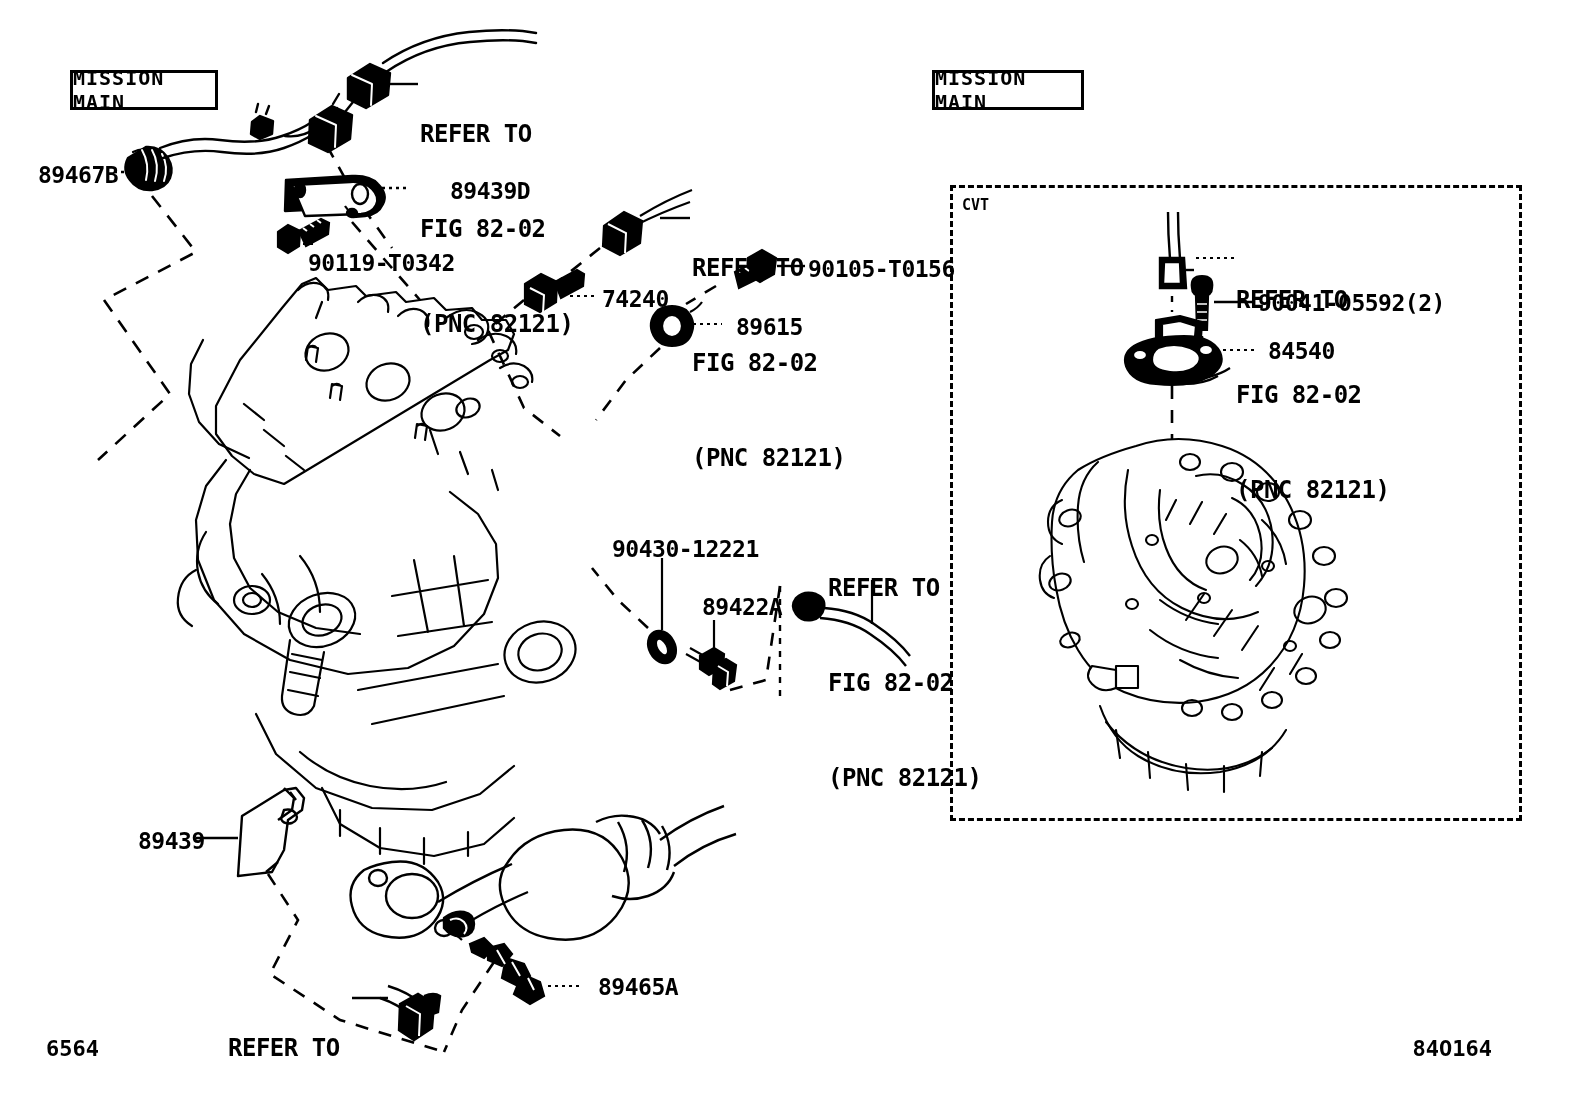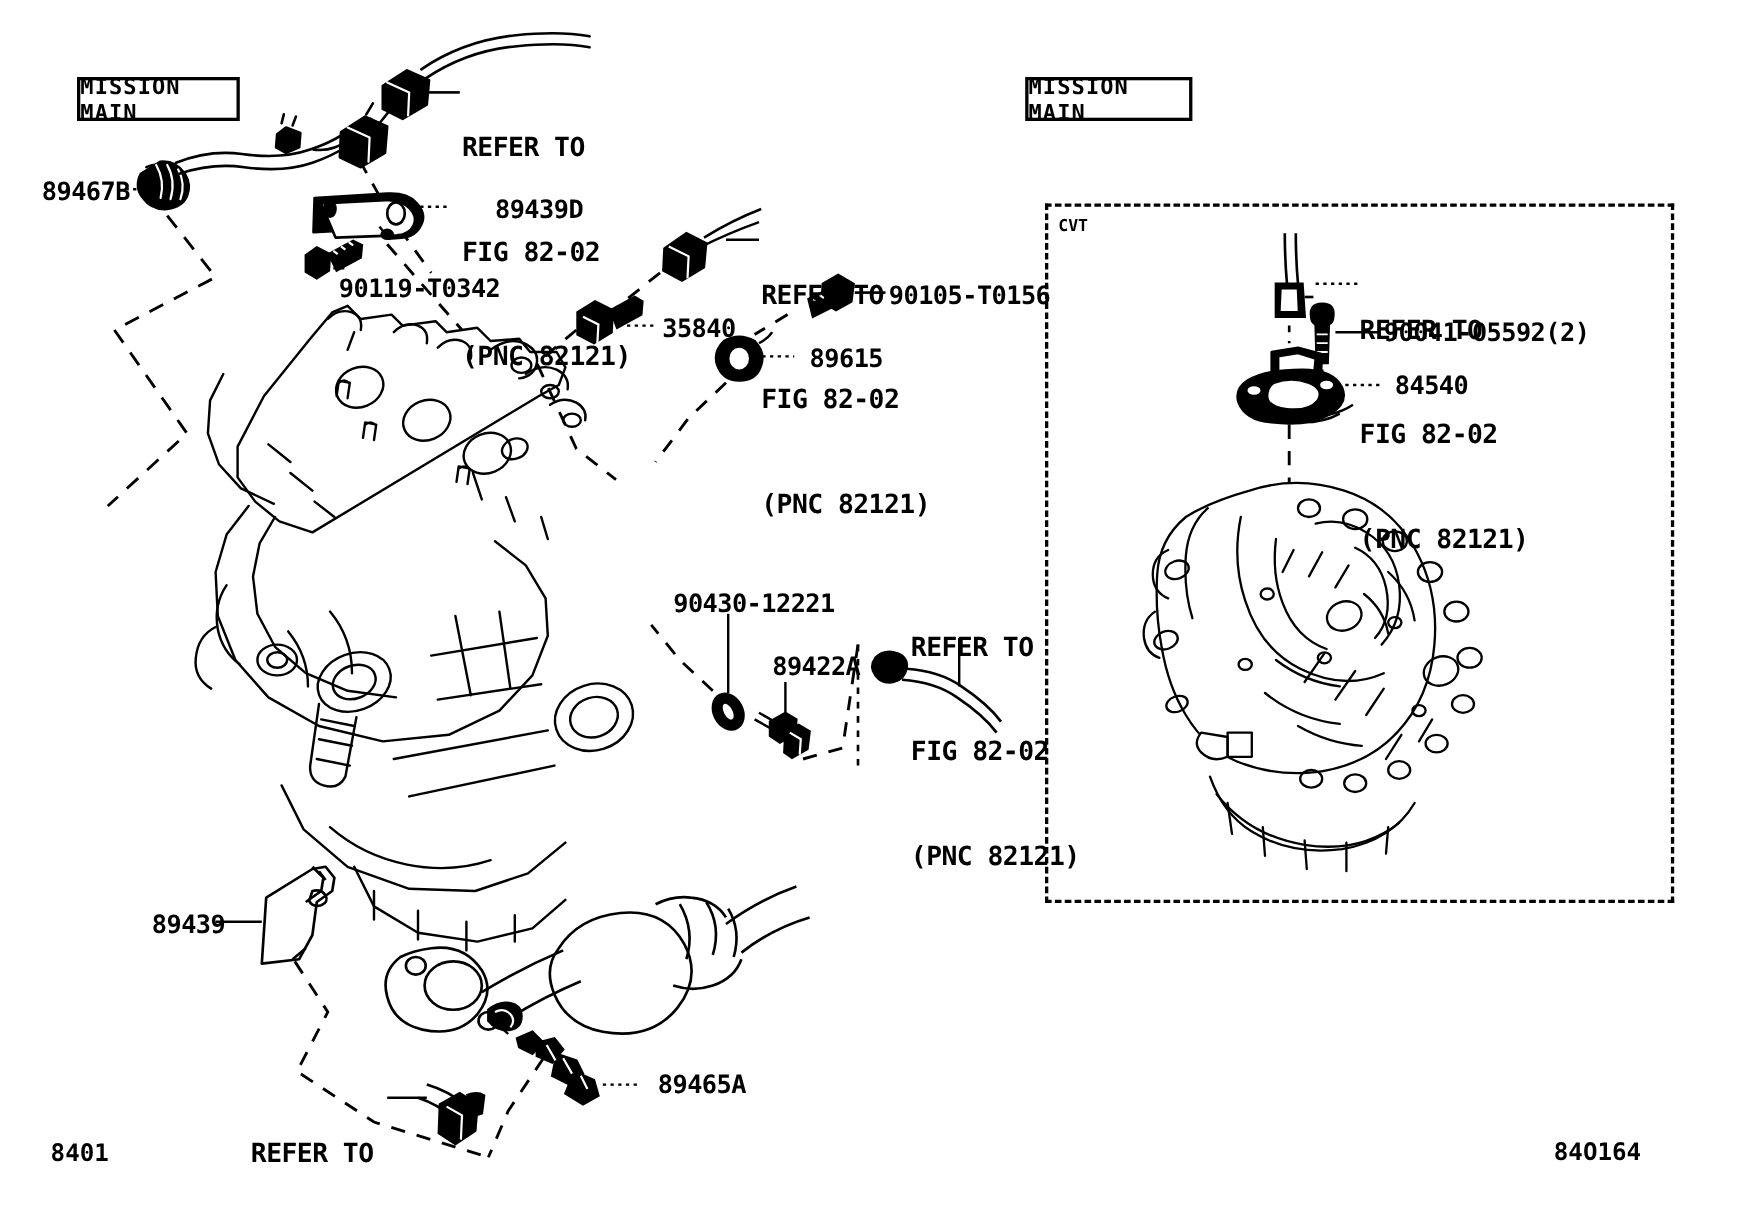--- a/index.html
+++ b/index.html
@@ -364,26 +364,26 @@
 
   <div class="lbl r" style="left:1236px;top:222px;">
     <div>REFER TO</div>
     <div>FIG 82-02</div>
     <div>(PNC 82121)</div>
   </div>
 
   <div class="lbl p" style="left:38px;top:160px;">89467B</div>
   <div class="lbl p" style="left:410px;top:176px;margin-left:40px;">89439D</div>
   <div class="lbl p" style="left:308px;top:232px;margin-top:16px;">90119-T0342</div>
-  <div class="lbl p" style="left:602px;top:284px;">35840</div>
+  <div class="lbl p" style="left:602px;top:284px;">74240</div>
   <div class="lbl p" style="left:808px;top:254px;">90105-T0156</div>
   <div class="lbl p" style="left:736px;top:312px;">89615</div>
   <div class="lbl p" style="left:612px;top:534px;">90430-12221</div>
   <div class="lbl p" style="left:686px;top:592px;margin-left:16px;">89422A</div>
   <div class="lbl p" style="left:138px;top:826px;">89439</div>
   <div class="lbl p" style="left:598px;top:972px;">89465A</div>
   <div class="lbl p" style="left:1258px;top:288px;">90041-05592(2)</div>
   <div class="lbl p" style="left:1268px;top:336px;">84540</div>
 
-  <div class="corner" style="left:46px;top:1036px;">8401</div>
+  <div class="corner" style="left:46px;top:1036px;">6564</div>
   <div class="corner" style="left:1492px;top:1036px;transform:translateX(-100%);">84O164</div>
 
 </div>
 
 </body></html>

